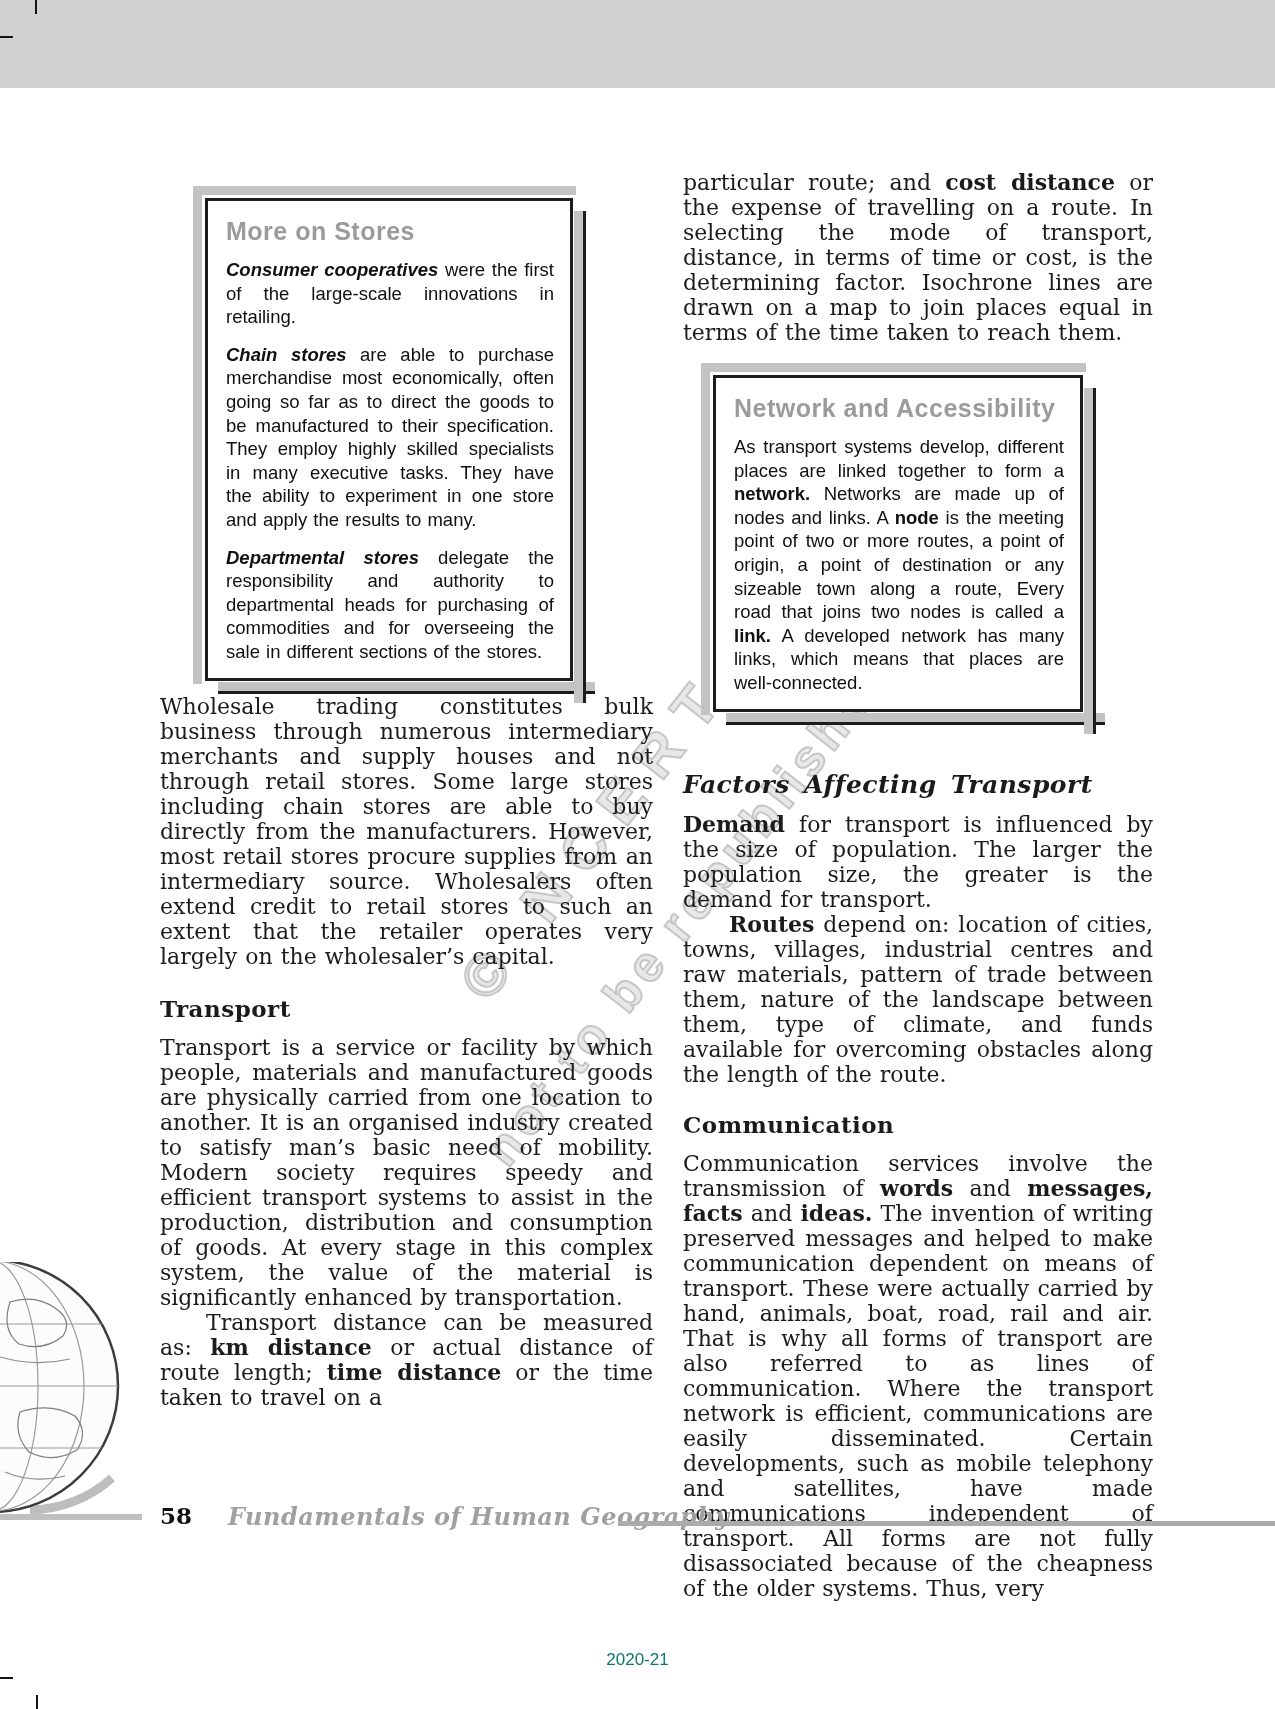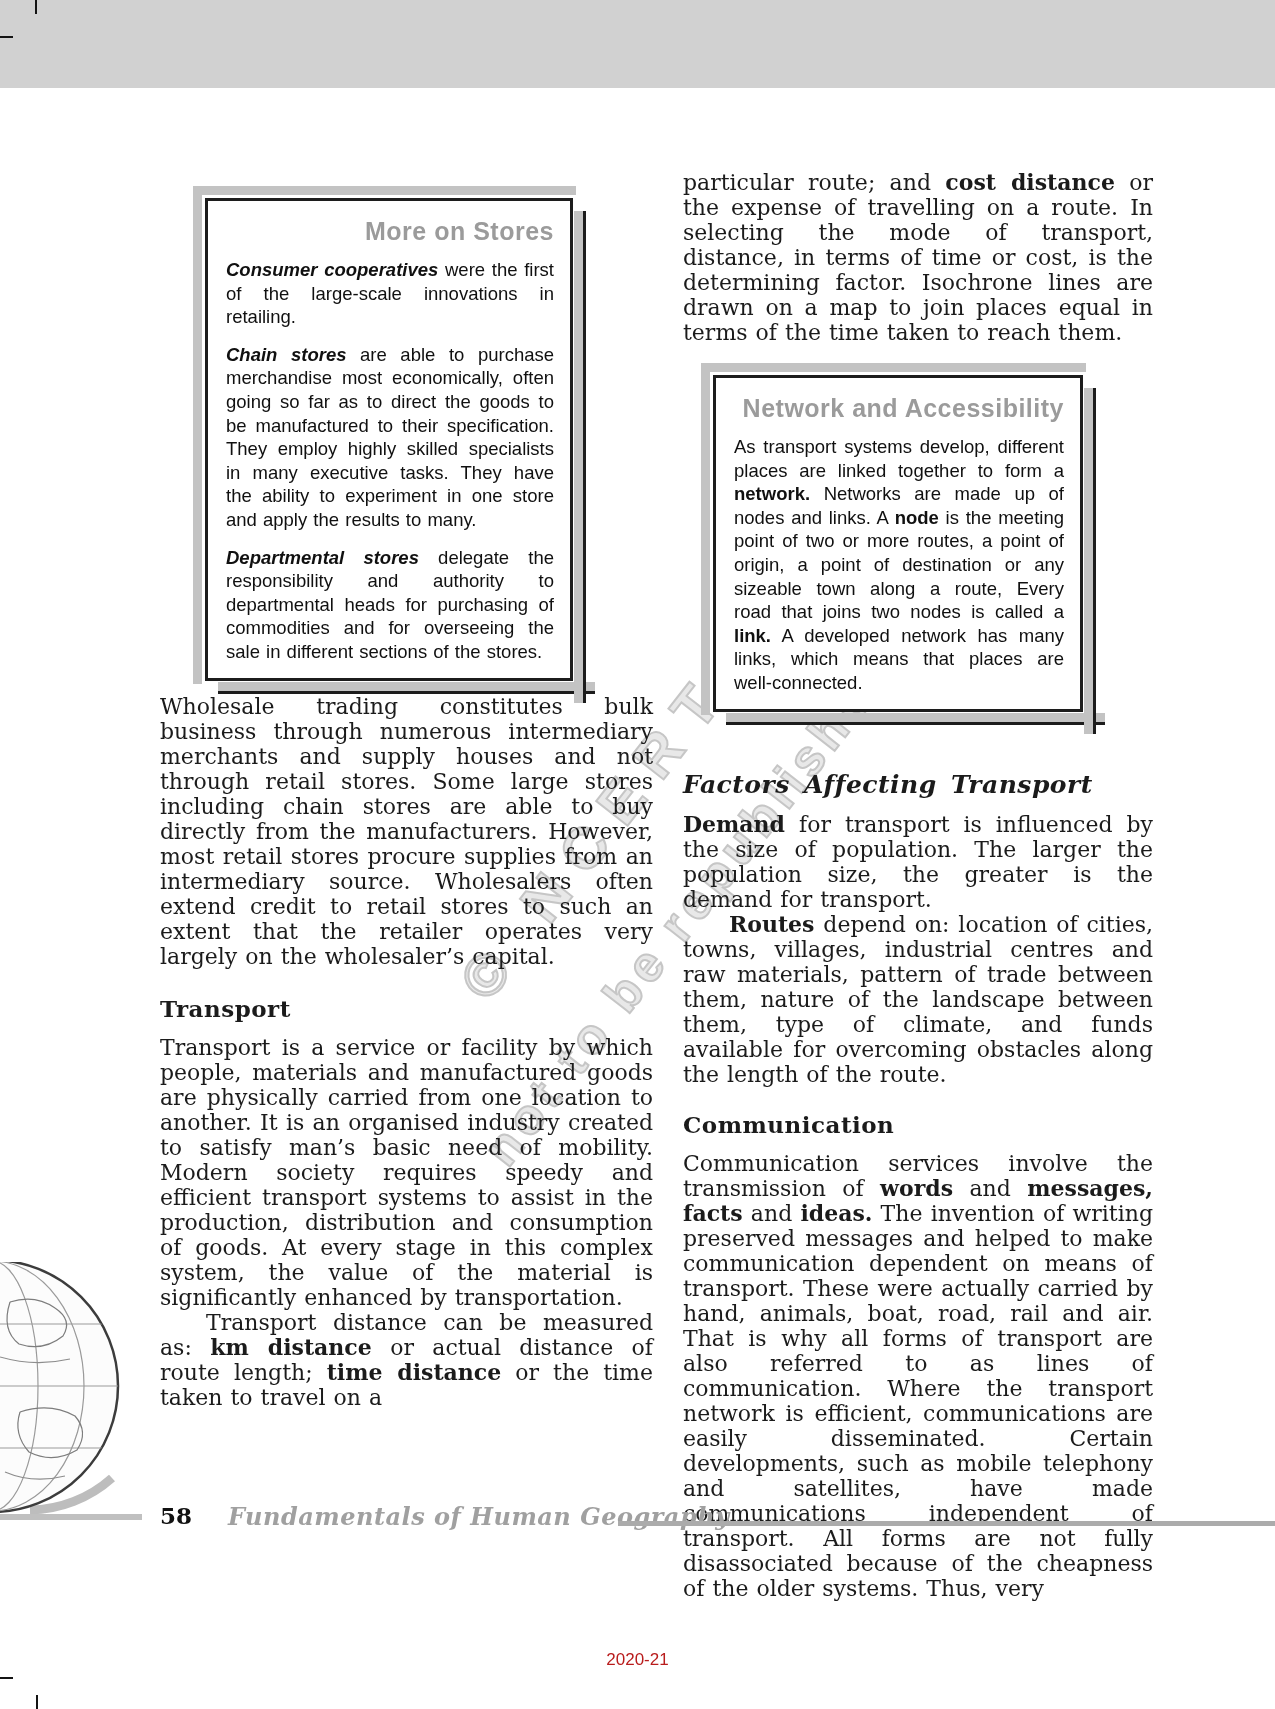--- a/index.html
+++ b/index.html
@@ -44,41 +44,41 @@
   .nbox {
     position:relative; box-sizing:border-box; background:#fff;
     border:3px solid #1c1c1c; padding:12px 16px 14px 18px;
     font-family:"Liberation Sans", sans-serif; color:#101010;
   }
   .nbox::before { content:''; position:absolute; top:-15px; left:-15px; right:-6px; height:9px; background:#c3c3c3; }
   .nbox::after  { content:''; position:absolute; top:-15px; left:-15px; bottom:-6px; width:9px; background:#c3c3c3; }
   .shadow-b { position:absolute; left:10px; right:-25px; bottom:-16px; height:9px; background:#c3c3c3; border-bottom:3px solid #1c1c1c; }
   .shadow-r { position:absolute; top:10px; right:-16px; bottom:-25px; width:9px; background:#c3c3c3; border-right:3px solid #1c1c1c; }
   .nbox-title {
-    text-align:right; font-weight:bold; font-size:25px; color:#9b9b9b;
+    text-align:left; font-weight:bold; font-size:25px; color:#9b9b9b;
     letter-spacing:0.5px; margin:4px 0 12px 0;
   }
   .nbox p { margin:0 0 14px 0; font-size:18.5px; line-height:23.6px; text-align:justify; }
   .nbox p:last-child { margin-bottom:0; }
   .box-more { margin:28px 0 0 45px; width:368px; }
   .box-net  { margin:30px 0 0 30px; width:370px; }
 
   
   .footer-pagenum {
     position:absolute; left:160px; top:1502px;
     font-size:23px; font-weight:bold; color:#111;
   }
   .footer-title {
     position:absolute; left:228px; top:1502px;
     font-size:24px; font-weight:bold; font-style:italic; color:#a0a0a0; letter-spacing:0.5px;
   }
   .footer-rule { position:absolute; left:618px; right:0; top:1521px; height:5px; background:#ababab; }
   .globe-shadow { position:absolute; left:0; top:1514px; width:142px; height:6px; background:#c0c0c0; }
   .year { position:absolute; left:0; top:1650px; width:100%; text-align:center;
-          font-family:"Liberation Sans", sans-serif; font-size:17px; color:#b91c1c; }
+          font-family:"Liberation Sans", sans-serif; font-size:17px; color:#0f766e; }
 
   .globe { position:absolute; left:0; top:1262px; }
 </style>
 </head>
 <body>
 
 <div class="page">
 
   <div class="topband"></div>
   <div class="cropmark cm-tl-v"></div>

